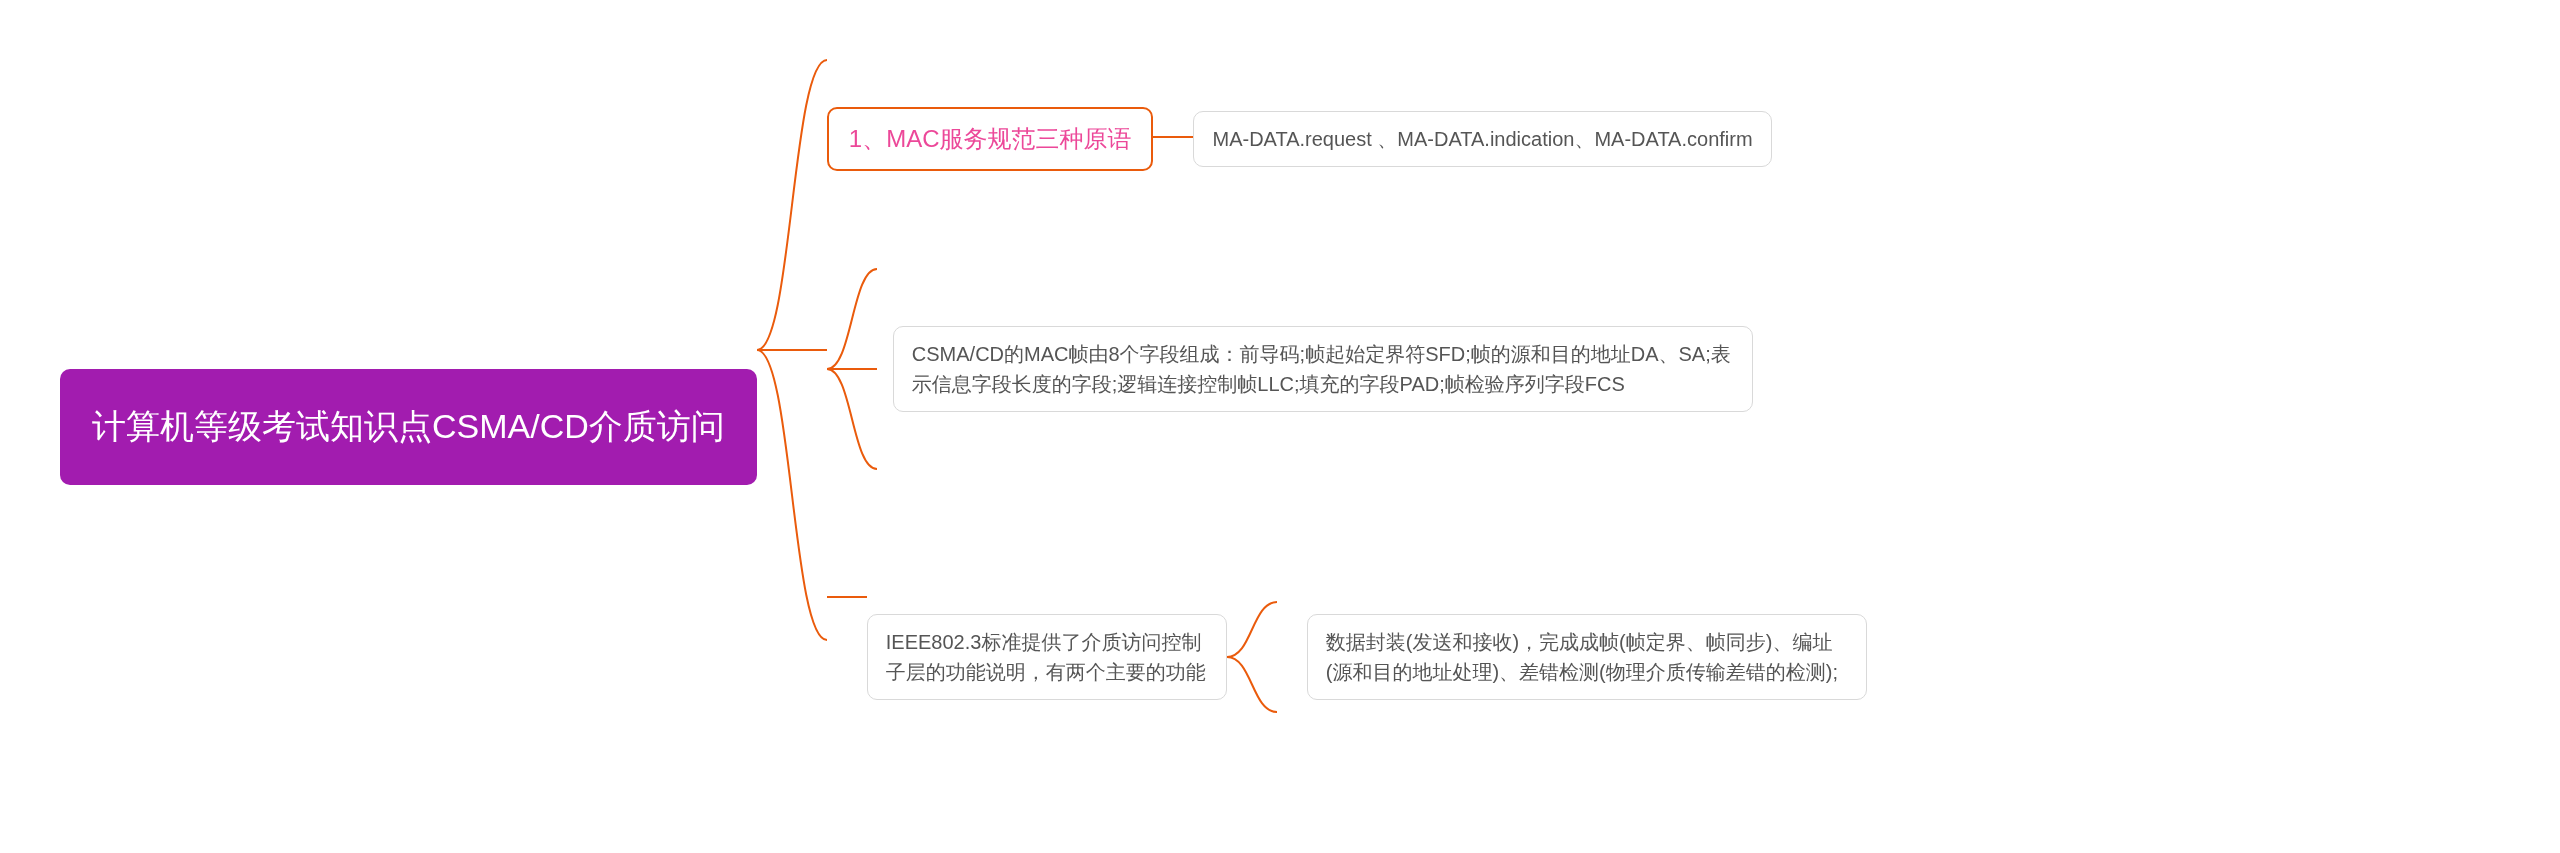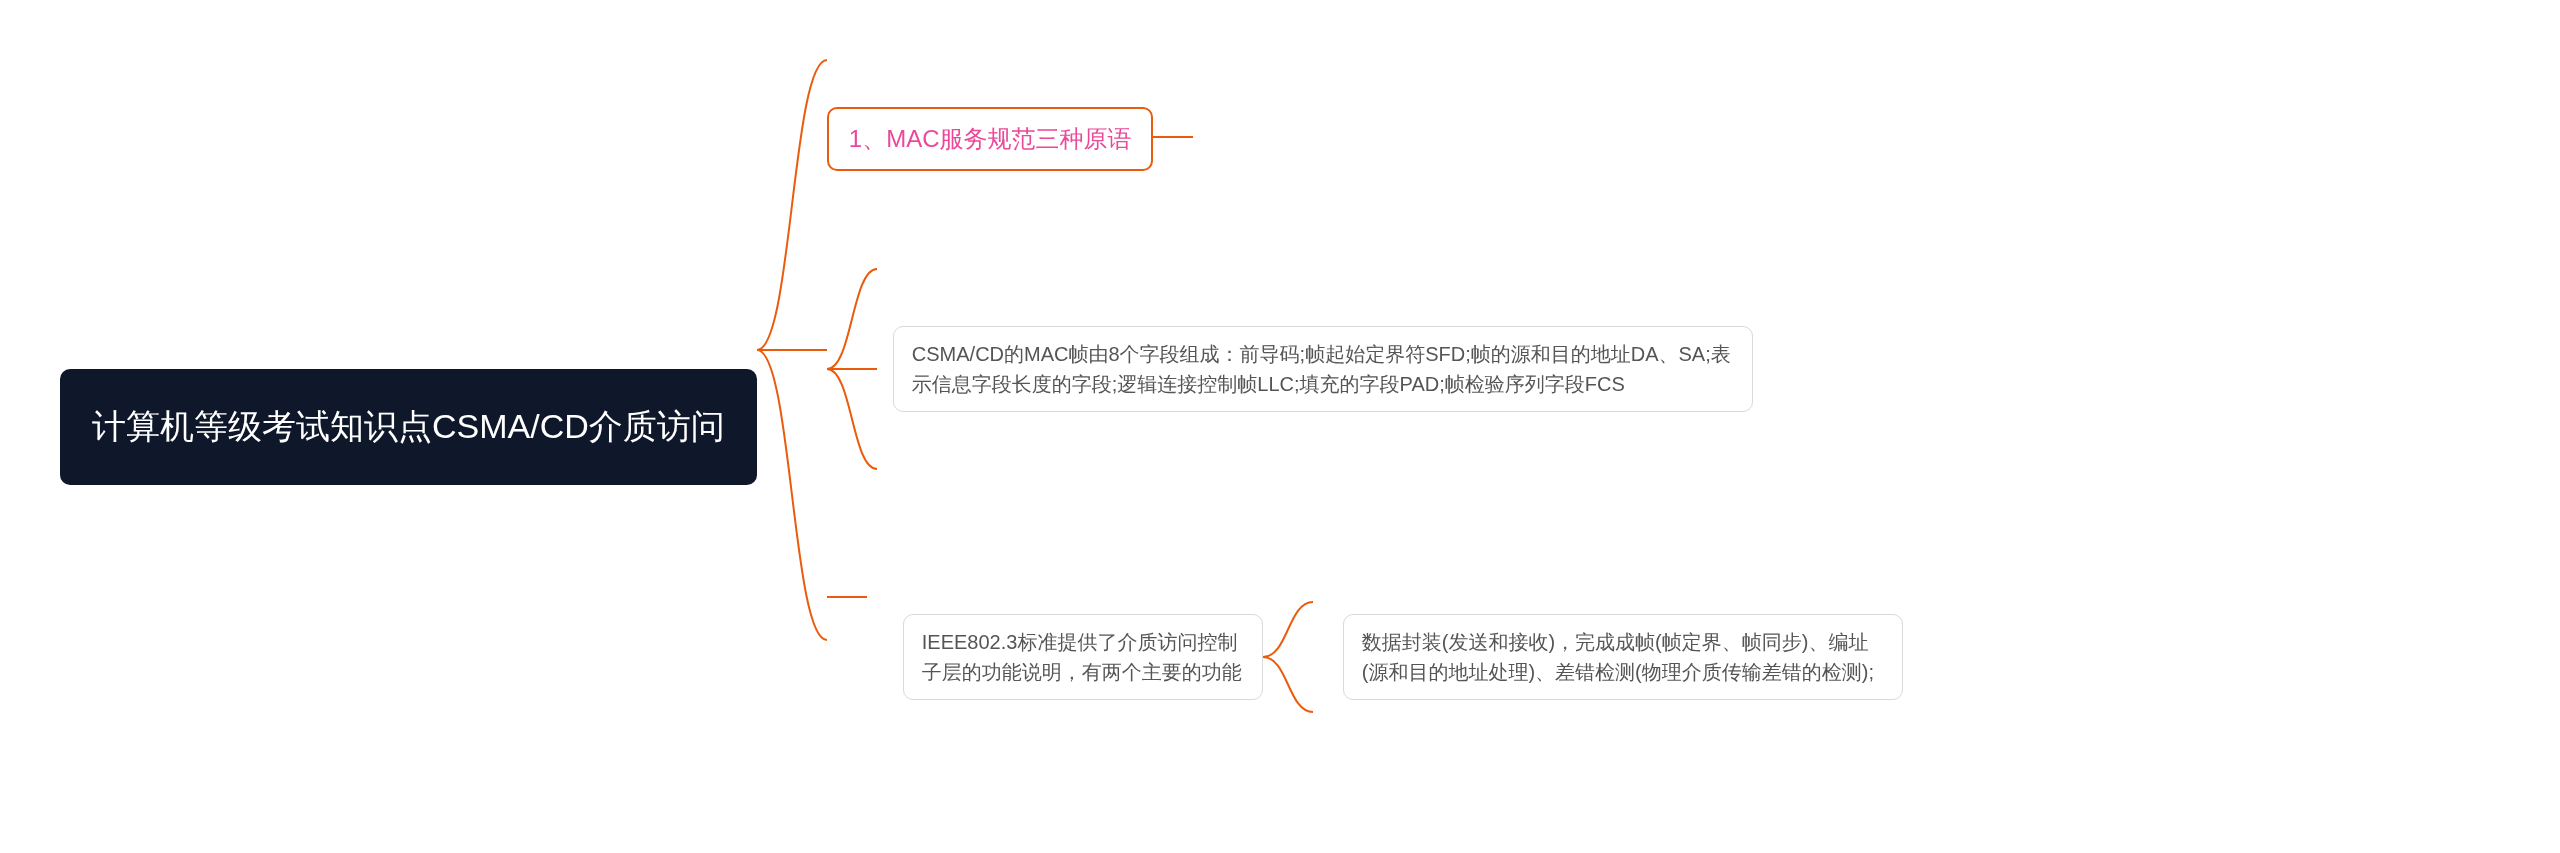--- a/index.html
+++ b/index.html
@@ -14,21 +14,21 @@
   .mindmap {
     position: absolute;
     left: 60px;
     top: 0;
     width: 2500px;
     height: 853px;
     display: flex;
     align-items: center;
   }
   .root {
-    background: #0f172a;
+    background: #a21caf;
     color: #ffffff;
     font-size: 34px;
     padding: 35px 32px;
     border-radius: 10px;
     white-space: nowrap;
     flex-shrink: 0;
   }
   .branch-col {
     display: flex;
     flex-direction: column;
@@ -59,21 +59,21 @@
     background: #fff;
     line-height: 1.5;
     flex-shrink: 0;
   }
   .leaf-col {
     display: flex;
     flex-direction: column;
     gap: 18px;
   }
   .w1 { max-width: 860px; white-space: normal; margin-left: 16px; }
-  .w2 { max-width: 360px; white-space: normal; margin-left: 36px; }
+  .w2 { max-width: 360px; white-space: normal; }
   .w3 { max-width: 560px; white-space: normal; margin-left: 30px; }
 
   
   .conn {
     position: relative;
     height: 100%;
     flex-shrink: 0;
   }
   .conn svg {
     display: block;
@@ -96,20 +96,21 @@
 
   <div class="branch-col" style="height:700px; justify-content:space-between; padding:30px 0;">
 
     <div class="branch-row">
       <div class="node-box">1、MAC服务规范三种原语</div>
       <div class="conn">
         <svg width="40" height="60">
             <path d="M 0 30 L 40 30" stroke="#ea5b0c" stroke-width="2" fill="none"></path>
           </svg>
       </div>
+      <div class="leaf-box">MA-DATA.request 、MA-DATA.indication、MA-DATA.confirm</div>
     </div>
 
     <div class="branch-row">
       <div class="conn">
         <svg width="50" height="260" viewBox="0 0 50 260">
           <path d="M 0 130 C 25 130 25 30 50 30" stroke="#ea5b0c" stroke-width="2" fill="none"></path>
           <path d="M 0 130 C 25 130 25 130 50 130" stroke="#ea5b0c" stroke-width="2" fill="none"></path>
           <path d="M 0 130 C 25 130 25 230 50 230" stroke="#ea5b0c" stroke-width="2" fill="none"></path>
         </svg>
       </div>

